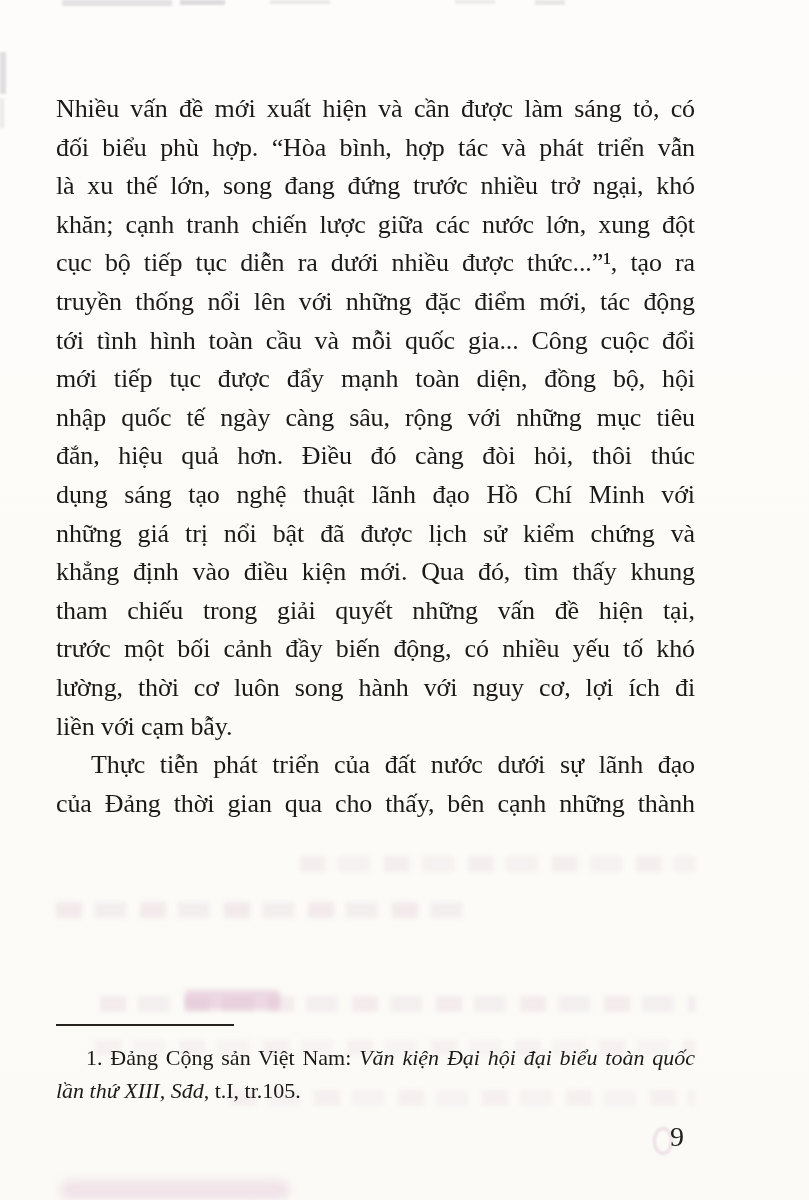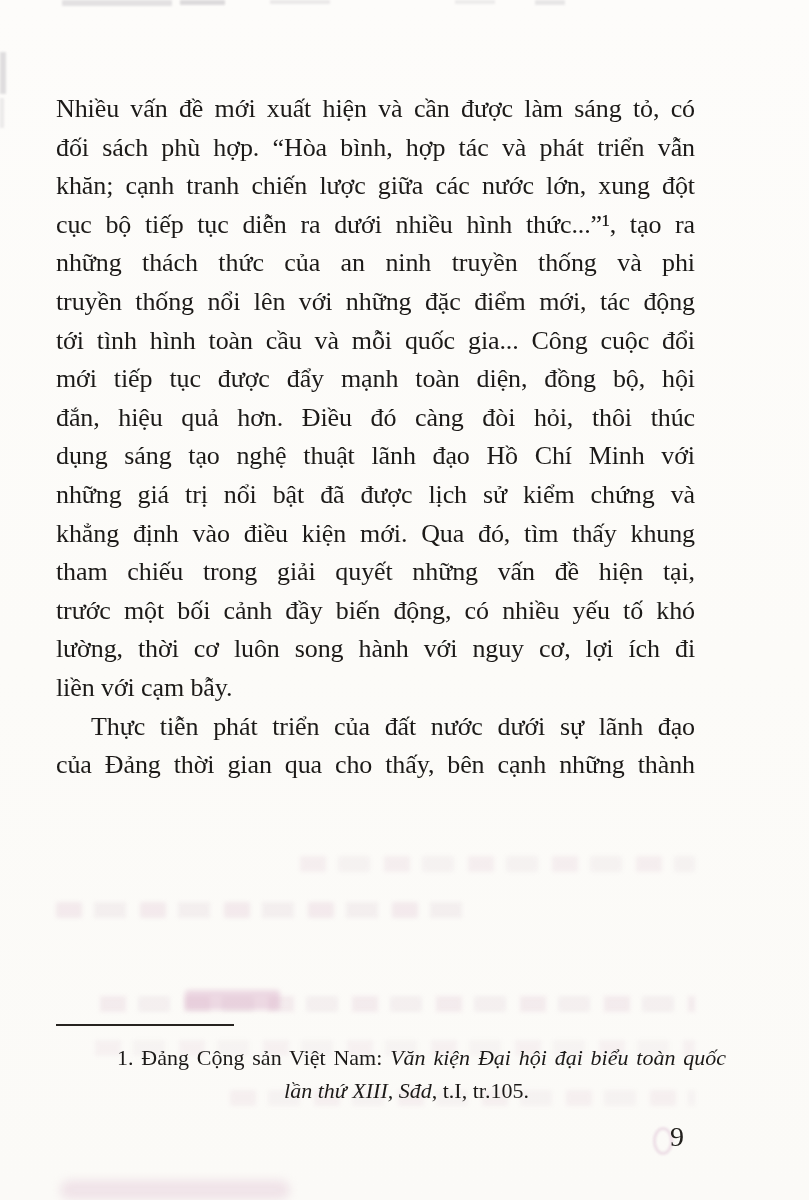--- a/index.html
+++ b/index.html
@@ -51,31 +51,30 @@
     height: 2px;
     background: #26231f;
   }
   .footnote {
     position: absolute;
     left: 56px;
     top: 1041px;
     width: 639px;
     font-size: 22px;
     line-height: 33px;
-    margin-left: 31px;
   }
   .fn-line1 {
     text-indent: 30px;
     text-align: justify;
     text-align-last: justify;
     height: 33px;
     overflow: hidden;
   }
   .fn-line2 {
-    text-align: center;
+    text-align: left;
     height: 33px;
     overflow: hidden;
   }
   .italic { font-style: italic; }
 
   
   .page-number {
     position: absolute;
     left: 670px;
     top: 1121px;
@@ -155,27 +154,28 @@
   <div class="ghost-row ghost-1"></div>
   <div class="ghost-row ghost-2"></div>
   <div class="ghost-row ghost-3"></div>
   <div class="ghost-blob"></div>
   <div class="ghost-row ghost-4"></div>
   <div class="ghost-row ghost-5"></div>
   <div class="ghost-corner"></div>
 
   <div class="text-block">
     <div class="bodyline">Nhiều vấn đề mới xuất hiện và cần được làm sáng tỏ, có</div>
-      <div class="bodyline">đối sách phù hợp. “Hòa bình, hợp tác và phát triển vẫn</div>
+      <div class="bodyline">đối biểu phù hợp. “Hòa bình, hợp tác và phát triển vẫn</div>
+      <div class="bodyline">là xu thế lớn, song đang đứng trước nhiều trở ngại, khó</div>
       <div class="bodyline">khăn; cạnh tranh chiến lược giữa các nước lớn, xung đột</div>
-      <div class="bodyline">cục bộ tiếp tục diễn ra dưới nhiều hình thức...”¹, tạo ra</div>
-      <div class="bodyline">những thách thức của an ninh truyền thống và phi</div>
+      <div class="bodyline">cục bộ tiếp tục diễn ra dưới nhiều được thức...”¹, tạo ra</div>
       <div class="bodyline">truyền thống nổi lên với những đặc điểm mới, tác động</div>
       <div class="bodyline">tới tình hình toàn cầu và mỗi quốc gia... Công cuộc đổi</div>
       <div class="bodyline">mới tiếp tục được đẩy mạnh toàn diện, đồng bộ, hội</div>
+      <div class="bodyline">nhập quốc tế ngày càng sâu, rộng với những mục tiêu</div>
       <div class="bodyline">đắn, hiệu quả hơn. Điều đó càng đòi hỏi, thôi thúc</div>
       <div class="bodyline">dụng sáng tạo nghệ thuật lãnh đạo Hồ Chí Minh với</div>
       <div class="bodyline">những giá trị nổi bật đã được lịch sử kiểm chứng và</div>
       <div class="bodyline">khẳng định vào điều kiện mới. Qua đó, tìm thấy khung</div>
       <div class="bodyline">tham chiếu trong giải quyết những vấn đề hiện tại,</div>
       <div class="bodyline">trước một bối cảnh đầy biến động, có nhiều yếu tố khó</div>
       <div class="bodyline">lường, thời cơ luôn song hành với nguy cơ, lợi ích đi</div>
       <div class="bodyline para-end">liền với cạm bẫy.</div>
       <div class="bodyline indent">Thực tiễn phát triển của đất nước dưới sự lãnh đạo</div>
       <div class="bodyline">của Đảng thời gian qua cho thấy, bên cạnh những thành</div>

